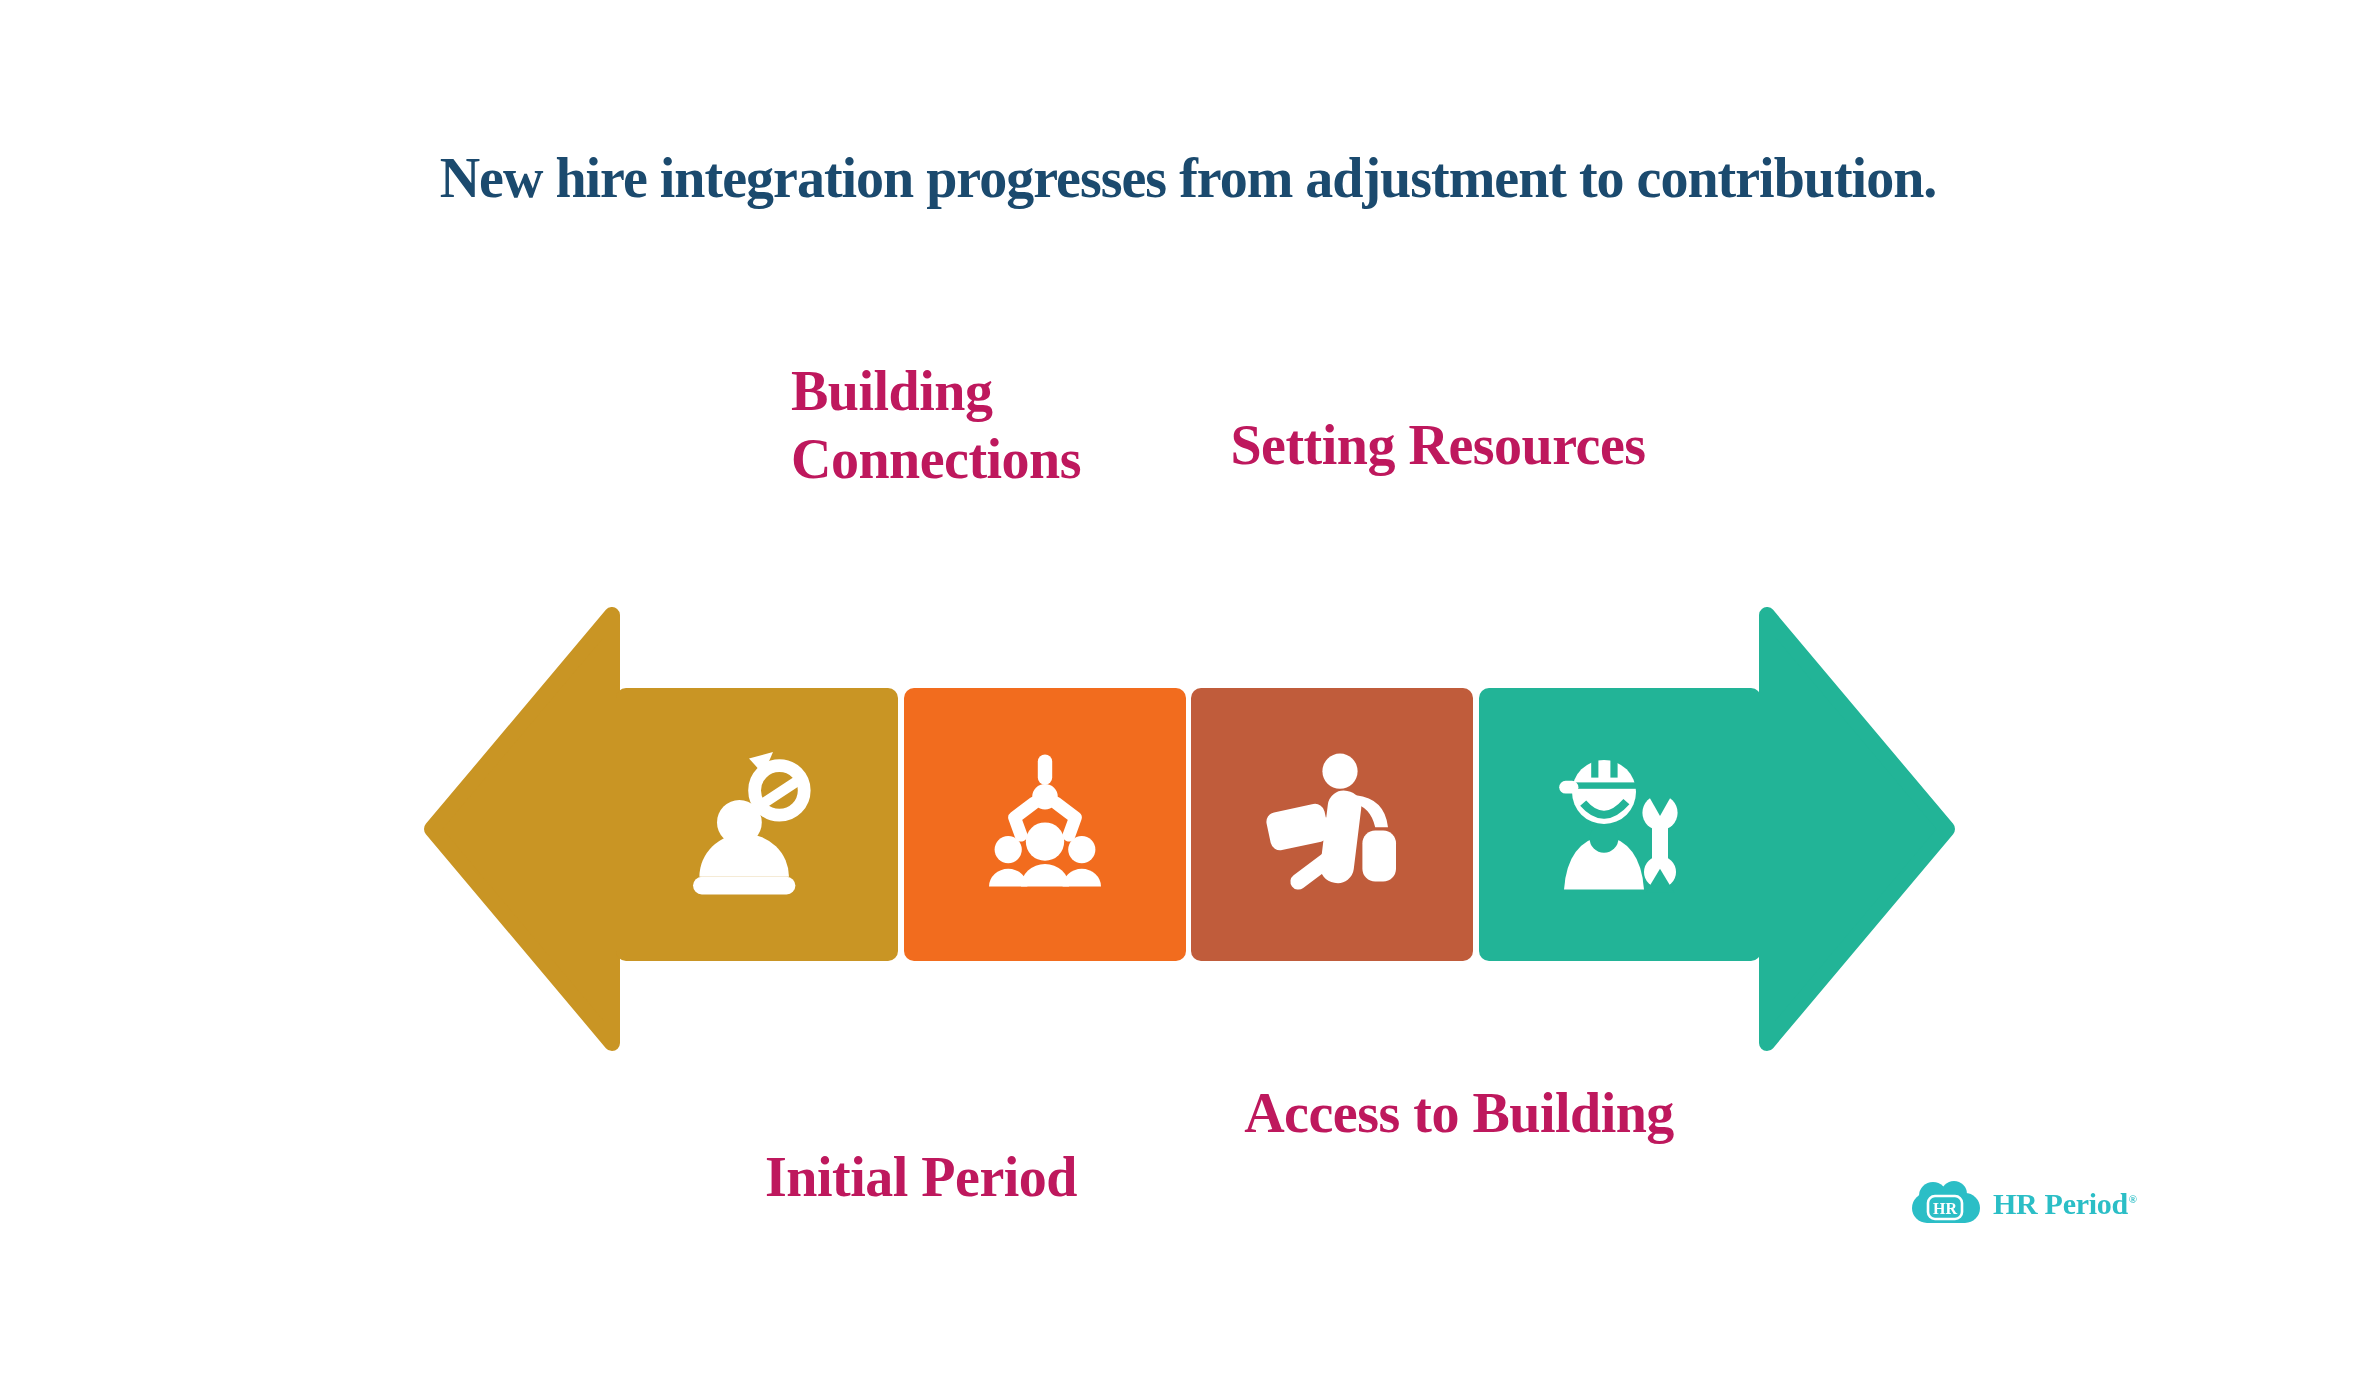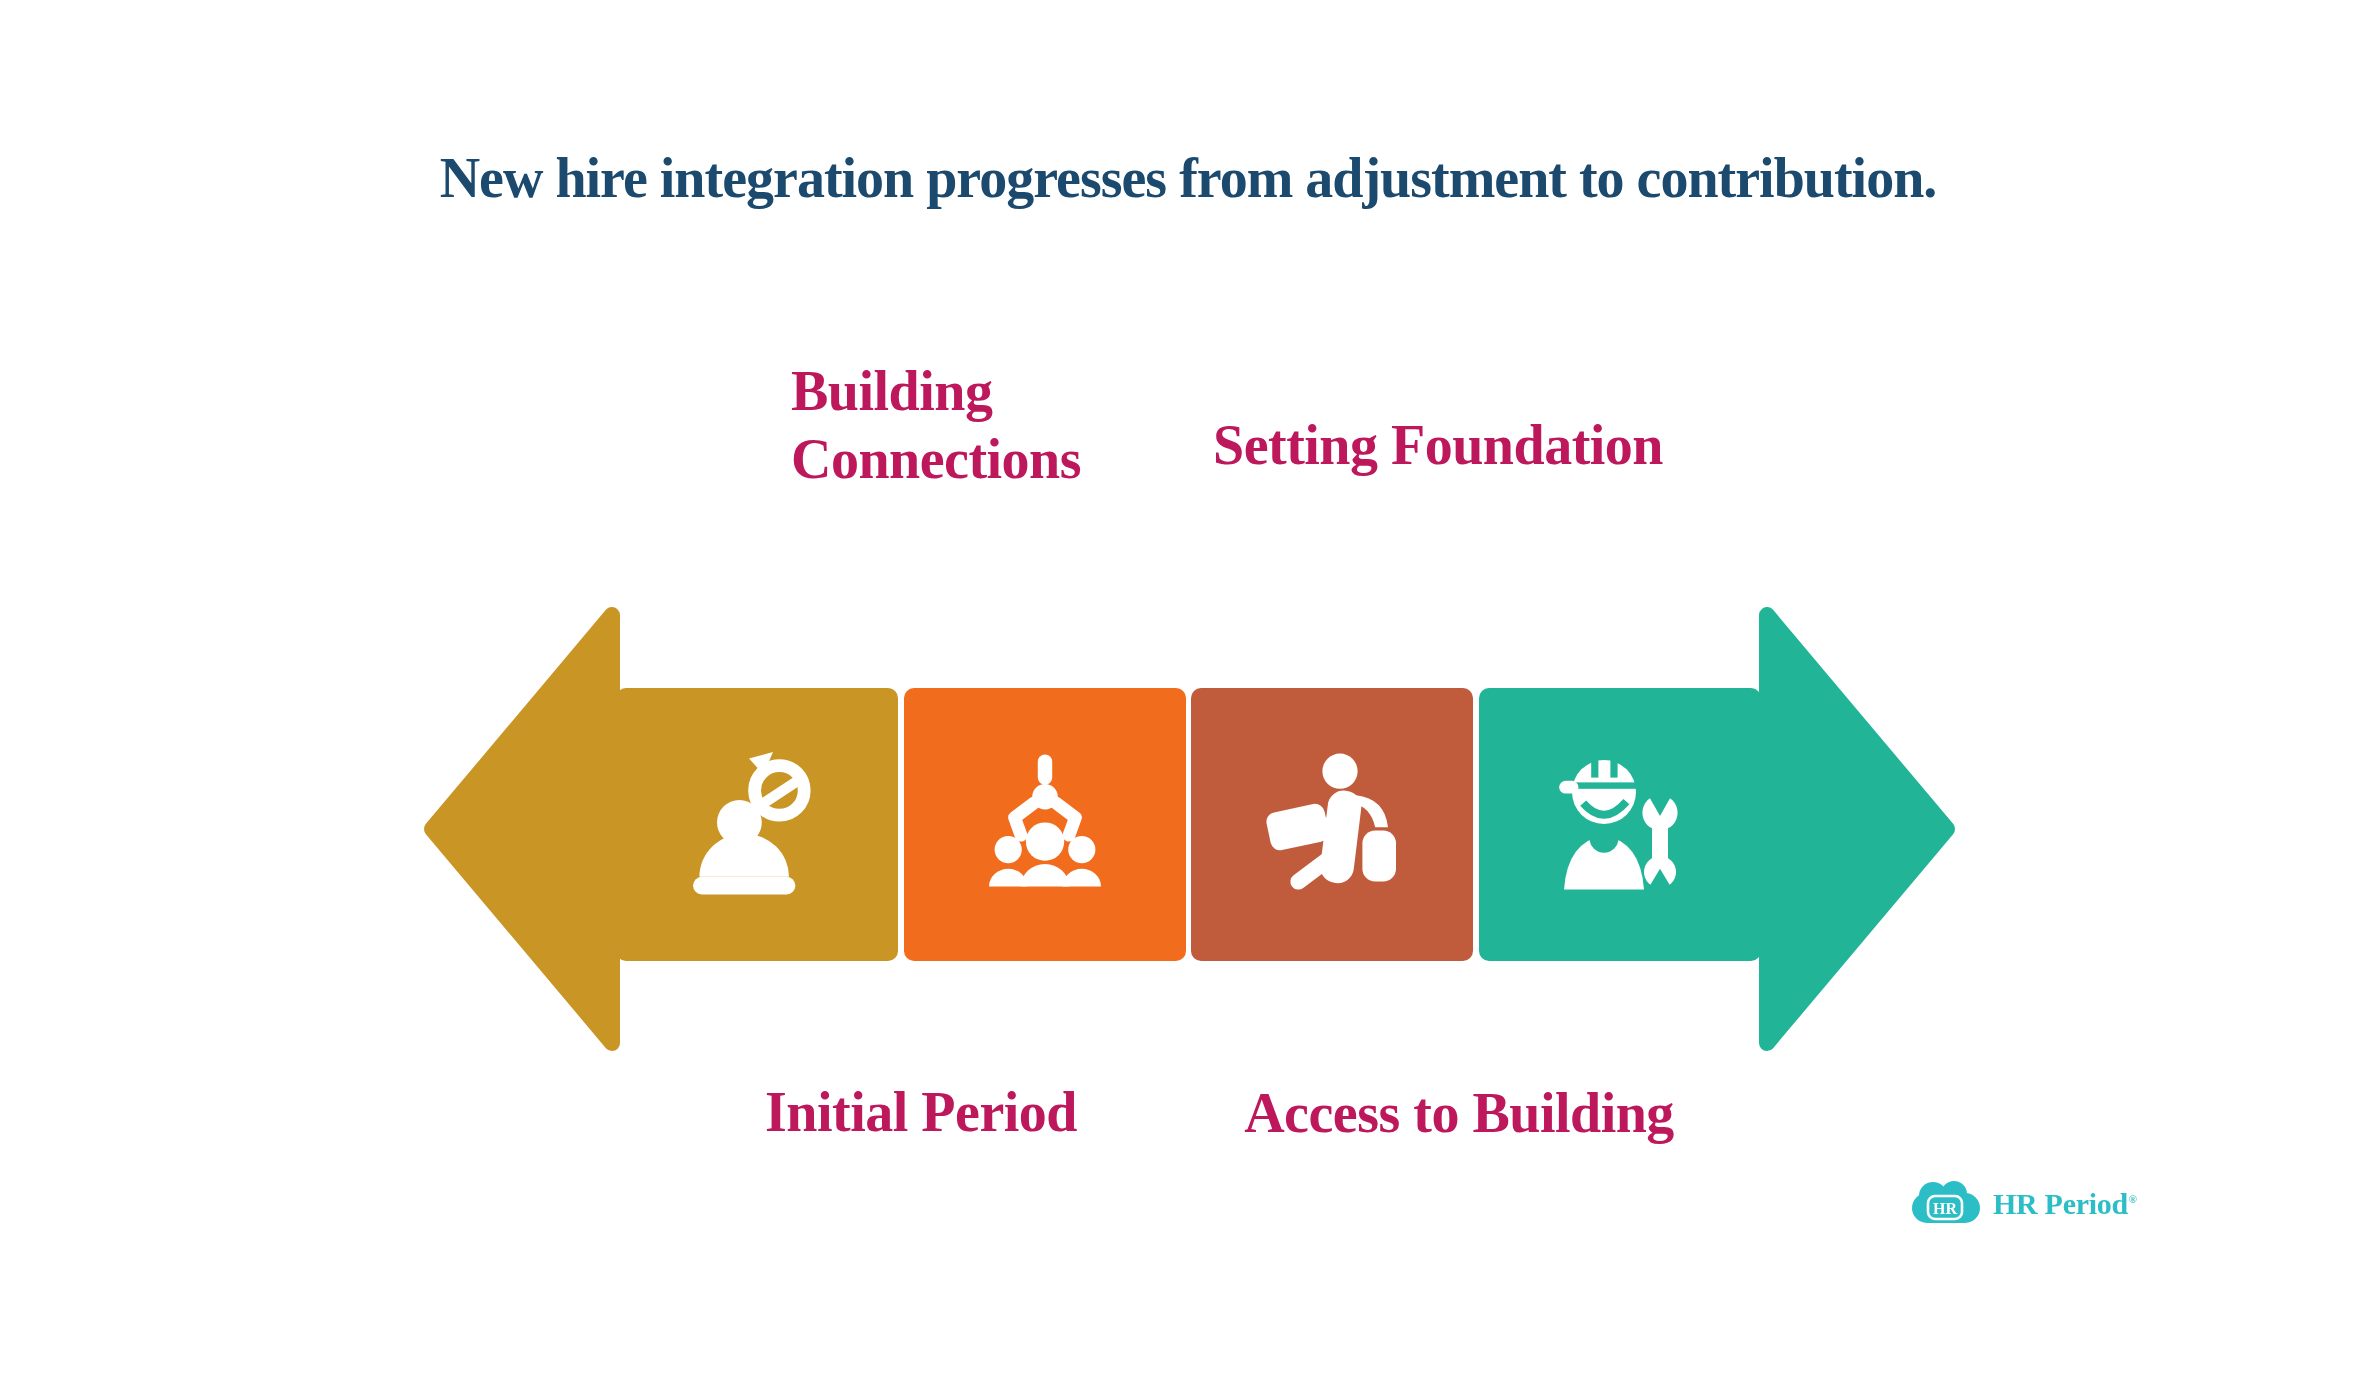--- a/index.html
+++ b/index.html
@@ -12,21 +12,21 @@
     text-align:center;font-size:56px;font-weight:800;line-height:1;
     color:#1B4A6E;letter-spacing:-1px;
   }
   .stage-label{
     position:absolute;transform:translateX(-50%);
     text-align:left;font-size:56px;font-weight:700;line-height:1.22;
     color:#be185d;letter-spacing:-0.5px;white-space:pre-line;
   }
   #label-building{left:936px;top:357px;}
   #label-setting{left:1438px;top:411px;}
-  #label-initial{left:921px;top:1078px;}
+  #label-initial{left:921px;top:1143px;}
   #label-access{left:1459px;top:1079px;}
   .stage{position:absolute;top:688px;width:282px;height:273px;}
   #stage-0{left:616px;}
   #stage-1{left:904px;}
   #stage-2{left:1191px;}
   #stage-3{left:1479px;}
   .arrow{position:absolute;top:607px;width:196px;height:444px;}
   #arrow-left{left:424px;}
   #arrow-right{left:1759px;}
   .logo{position:absolute;left:1909px;top:1176px;display:flex;align-items:center;gap:10px;}
@@ -35,21 +35,21 @@
 </style>
 </head>
 <body>
 
 <div class="canvas">
 
   <h1 class="title">New hire integration progresses from adjustment to contribution.</h1>
 
   <div class="stage-label" id="label-building">Building
 Connections</div>
-  <div class="stage-label" id="label-setting">Setting Foundation</div>
+  <div class="stage-label" id="label-setting">Setting Resources</div>
 
   <svg class="arrow" id="arrow-left" viewBox="0 0 196 444">
     <polygon points="188,8 188,436 8,222" stroke-width="16" stroke-linejoin="round" fill="#C99524" stroke="#C99524"></polygon>
   </svg>
 
   <div class="stage" id="stage-0">
     <svg width="282" height="273" viewBox="0 0 282 273">
       <rect width="282" height="273" rx="10" fill="#C99524"></rect>
       <g transform="translate(61,56) scale(1.6)" fill="#fff">
         <circle cx="39" cy="49" r="14"></circle>

